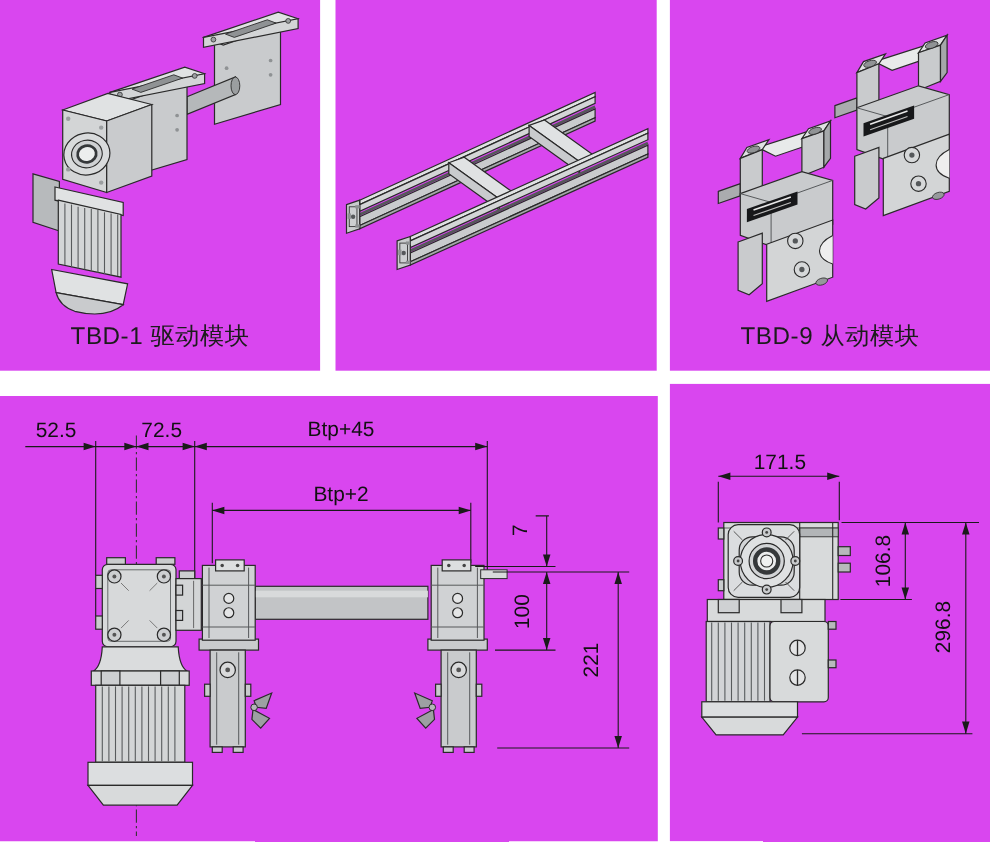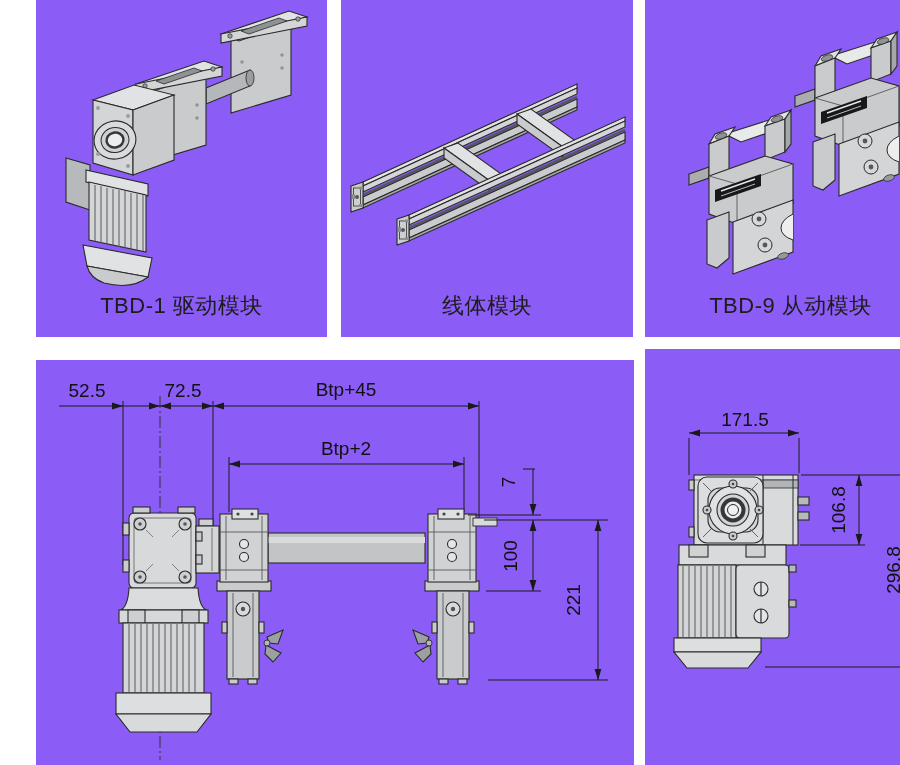--- a/index.html
+++ b/index.html
@@ -1,18 +1,18 @@
 <!DOCTYPE html>
 <html><head>
 <meta charset="utf-8">
 <style>
   html,body{margin:0;padding:0;background:#ffffff;}
   .canvas{position:relative;width:900px;height:765px;background:#ffffff;overflow:hidden;
           font-family:"Liberation Sans","DejaVu Sans",sans-serif;}
-  .panel{position:absolute;background:#8b5cf6;margin-left:36px;}
+  .panel{position:absolute;background:#d946ef;}
   .panel svg{position:absolute;left:0;top:0;}
   .caption{position:absolute;left:0;right:0;bottom:16px;text-align:center;
            font-size:22px;color:#1c1c1c;letter-spacing:0.5px;}
   
   .pl{stroke:#2a2a2a;stroke-width:1.1;}           
   .pl-thin{stroke:#5a5d5f;stroke-width:0.8;fill:none;}
   .dim{stroke:#1a1a1a;stroke-width:1;fill:none;}
   .arr{fill:#1a1a1a;stroke:none;}
   .cl{stroke:#333;stroke-width:1;stroke-dasharray:12 3 2 3;fill:none;}
   text.dimlab{font-size:19px;fill:#111;font-family:"Liberation Sans","DejaVu Sans",sans-serif;}
@@ -126,21 +126,20 @@
         <polygon class="pl f-mid" points="68,230 284,132 284,140 68,238"></polygon>
         <polygon class="pl f-dark" points="68,238 284,140 284,143 68,241"></polygon>
         <polygon class="pl f-mid" points="56,219 68,215 68,241 56,245"></polygon>
         <rect x="58.5" y="221" width="7" height="18" fill="#cdcfd1" stroke="#333" stroke-width="0.8"></rect>
         <circle cx="62" cy="230" r="2" fill="#55585a"></circle>
         <rect x="57" y="227" width="3" height="5" fill="#8d9092"></rect>
           <rect x="64" y="219.5" width="4" height="3" fill="#8d9092"></rect>
         <rect x="64" y="237" width="4" height="3" fill="#8d9092"></rect>
       </g>
     </svg>
-    <div class="caption">线体模块</div>
   </div>
 
   <div class="panel" style="left:609px;top:0;width:291px;height:337px;">
     <svg width="291" height="337" viewBox="0 0 291 337">
       <defs>
         <g id="driven-unit">
 
           <polygon class="pl" points="-14,56 6,49 6,60 -14,67" fill="#aaacae"></polygon>
 
           <polygon class="pl f-lighter" points="22,16 66,2 82,9 38,24"></polygon>
@@ -318,21 +317,21 @@
         <polygon class="arr" points="497,231 493.6,220 500.4,220"></polygon>
         <text class="dimlab" text-anchor="middle" transform="translate(481,196) rotate(-90)">100</text>
         <line class="dim" x1="562" y1="160" x2="562" y2="320"></line>
         <polygon class="arr" points="562,160 558.6,171 565.4,171"></polygon>
         <polygon class="arr" points="562,320 558.6,309 565.4,309"></polygon>
         <text class="dimlab" text-anchor="middle" transform="translate(544,240) rotate(-90)">221</text>
       </g>
     </svg>
   </div>
 
-  <div class="panel" style="left:609px;top:349px;width:265px;height:416px;">
+  <div class="panel" style="left:609px;top:349px;width:291px;height:416px;">
     <svg width="291" height="416" viewBox="0 0 291 416">
 
       <g>
         <line class="dim" x1="44" y1="89" x2="44" y2="126"></line>
         <line class="dim" x1="154" y1="89" x2="154" y2="124"></line>
         <line class="dim" x1="44" y1="84" x2="154" y2="84"></line>
         <polygon class="arr" points="44,84 55,80.6 55,87.4"></polygon>
         <polygon class="arr" points="154,84 143,80.6 143,87.4"></polygon>
         <text class="dimlab" x="100" y="77" text-anchor="middle">171.5</text>
       </g>

